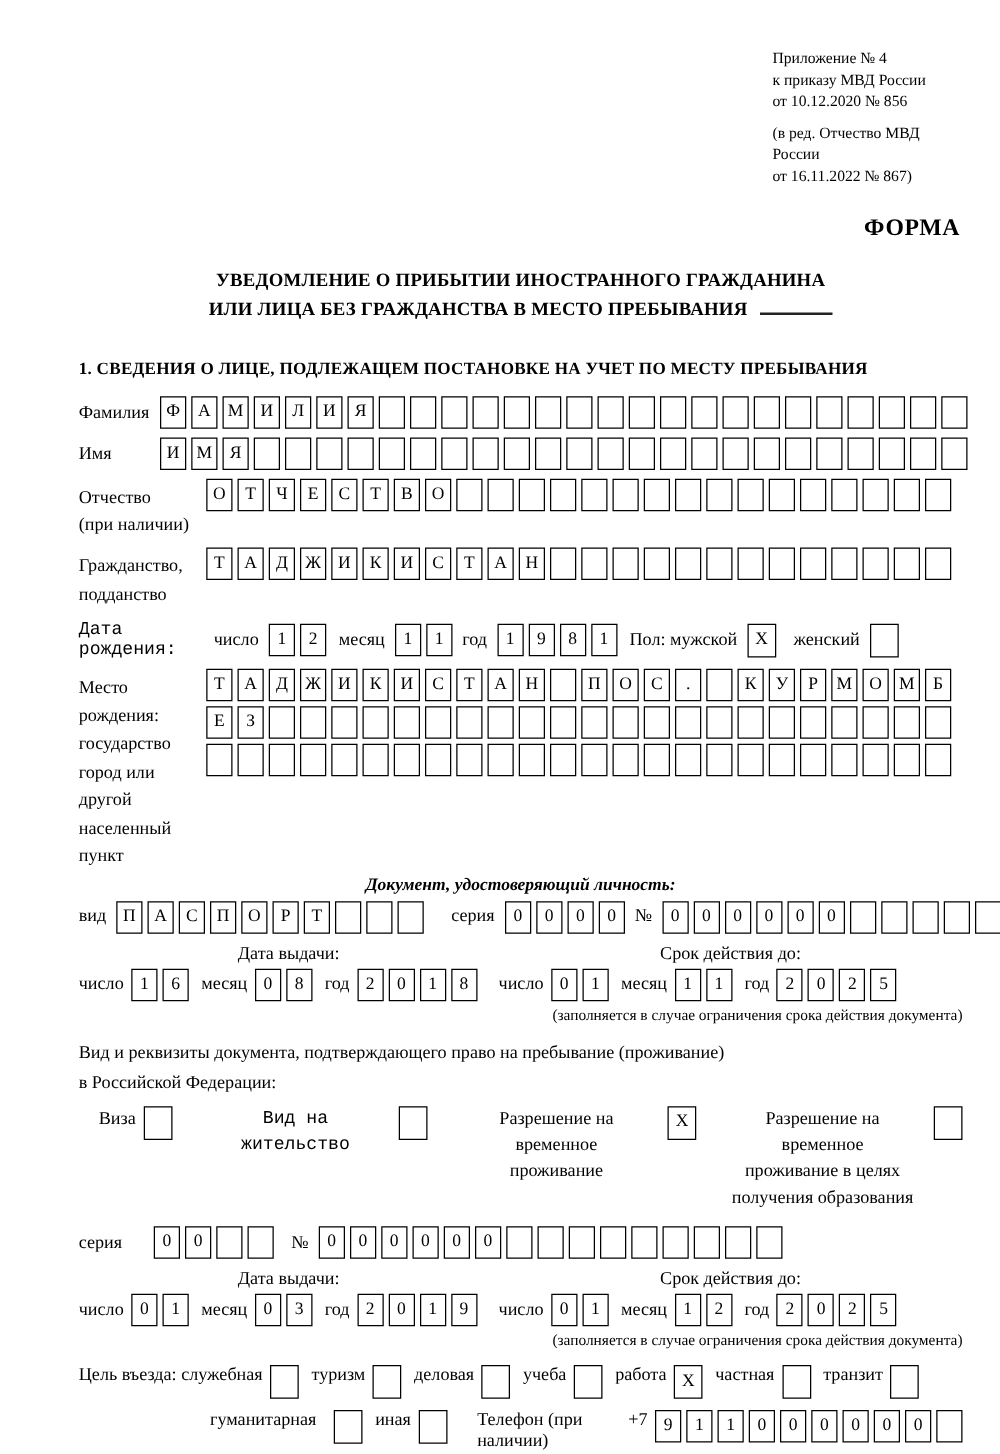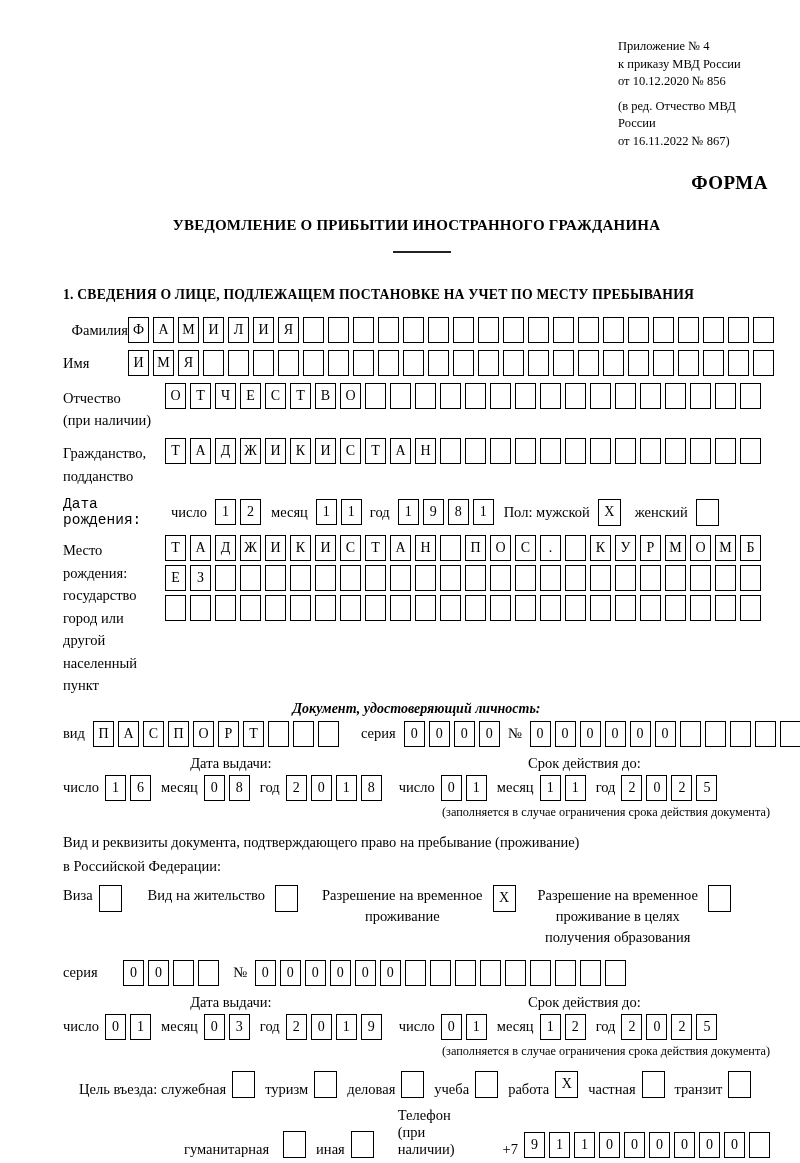--- a/index.html
+++ b/index.html
@@ -43,48 +43,48 @@
   .dg-left { width:47.5%; }
   .dg-right { flex:1; }
   .dg-title { text-align:center; font-size:14.5px; margin-bottom:3px; }
   .dg-line { display:flex; align-items:center; font-size:14.5px; }
   .dg-line .dg-lbl { margin-right:6px; }
   .dg-line .cells { margin-right:10px; }
   .footnote { font-size:12.3px; text-align:right; margin-top:4px; }
   .plain { font-size:14.5px; margin-top:10px; line-height:1.7; }
 
   .permitrow { display:flex; align-items:flex-start; margin-top:6px; font-size:14.5px; }
-  .permit { display:flex; align-items:flex-start; }
+  .permit { display:flex; align-items:flex-start;margin-left:16px; }
   .permit .p-label { text-align:center; line-height:1.45; }
   .permit .box { margin-left:10px; }
 
-  .purpose { display:flex; align-items:flex-end; font-size:14.5px; margin-top:12px; flex-wrap:nowrap;margin-left:16px; }
+  .purpose { display:flex; align-items:flex-start; font-size:14.5px; margin-top:12px; flex-wrap:nowrap; }
   .purpose .p { margin-left:10px; margin-right:6px; }
   .purpose .p0 { margin-right:6px; }
 </style>
 </head>
 <body>
 
 <div class="appendix">
   <div>Приложение № 4</div>
   <div>к приказу МВД России</div>
   <div>от 10.12.2020 № 856</div>
   <div class="ed">(в ред. Отчество МВД России</div>
   <div>от 16.11.2022 № 867)</div>
 </div>
 <div class="forma">ФОРМА</div>
 
 <div class="title">
   <div>УВЕДОМЛЕНИЕ О ПРИБЫТИИ ИНОСТРАННОГО ГРАЖДАНИНА</div>
-  <div><span class="blank"></span></div>
+  <div><span>ИЛИ ЛИЦА БЕЗ ГРАЖДАНСТВА В МЕСТО ПРЕБЫВАНИЯ</span><span class="blank"></span></div>
 </div>
 
 <div class="section-title">1. СВЕДЕНИЯ О ЛИЦЕ, ПОДЛЕЖАЩЕМ ПОСТАНОВКЕ НА УЧЕТ ПО МЕСТУ ПРЕБЫВАНИЯ</div>
 
-<div class="row" style="margin-top:14px;text-align:right;">
+<div class="row" style="margin-top:14px;">
   <div class="lbl w-name">Фамилия</div>
   <div class="cells">
       <span class="cell">Ф</span>
       <span class="cell">А</span>
       <span class="cell">М</span>
       <span class="cell">И</span>
       <span class="cell">Л</span>
       <span class="cell">И</span>
       <span class="cell">Я</span>
       <span class="cell"></span>
@@ -417,21 +417,21 @@
   <div>в Российской Федерации:</div>
 </div>
 
 <div class="permitrow">
   <div class="permit">
     <div class="p-label">Виза</div>
     <span class="cells box" style="margin-left:6px;">
         <span class="cell"></span>
       </span>
   </div>
-  <div class="permit" style="margin-left:26px;">
+  <div class="permit" style="margin-left:26px;font-family:Liberation Mono, monospace;">
     <div class="p-label">Вид на жительство</div>
     <span class="cells box">
         <span class="cell"></span>
       </span>
   </div>
   <div class="permit" style="margin-left:24px;">
     <div class="p-label">
       <div>Разрешение на временное</div>
       <div>проживание</div>
     </div>

